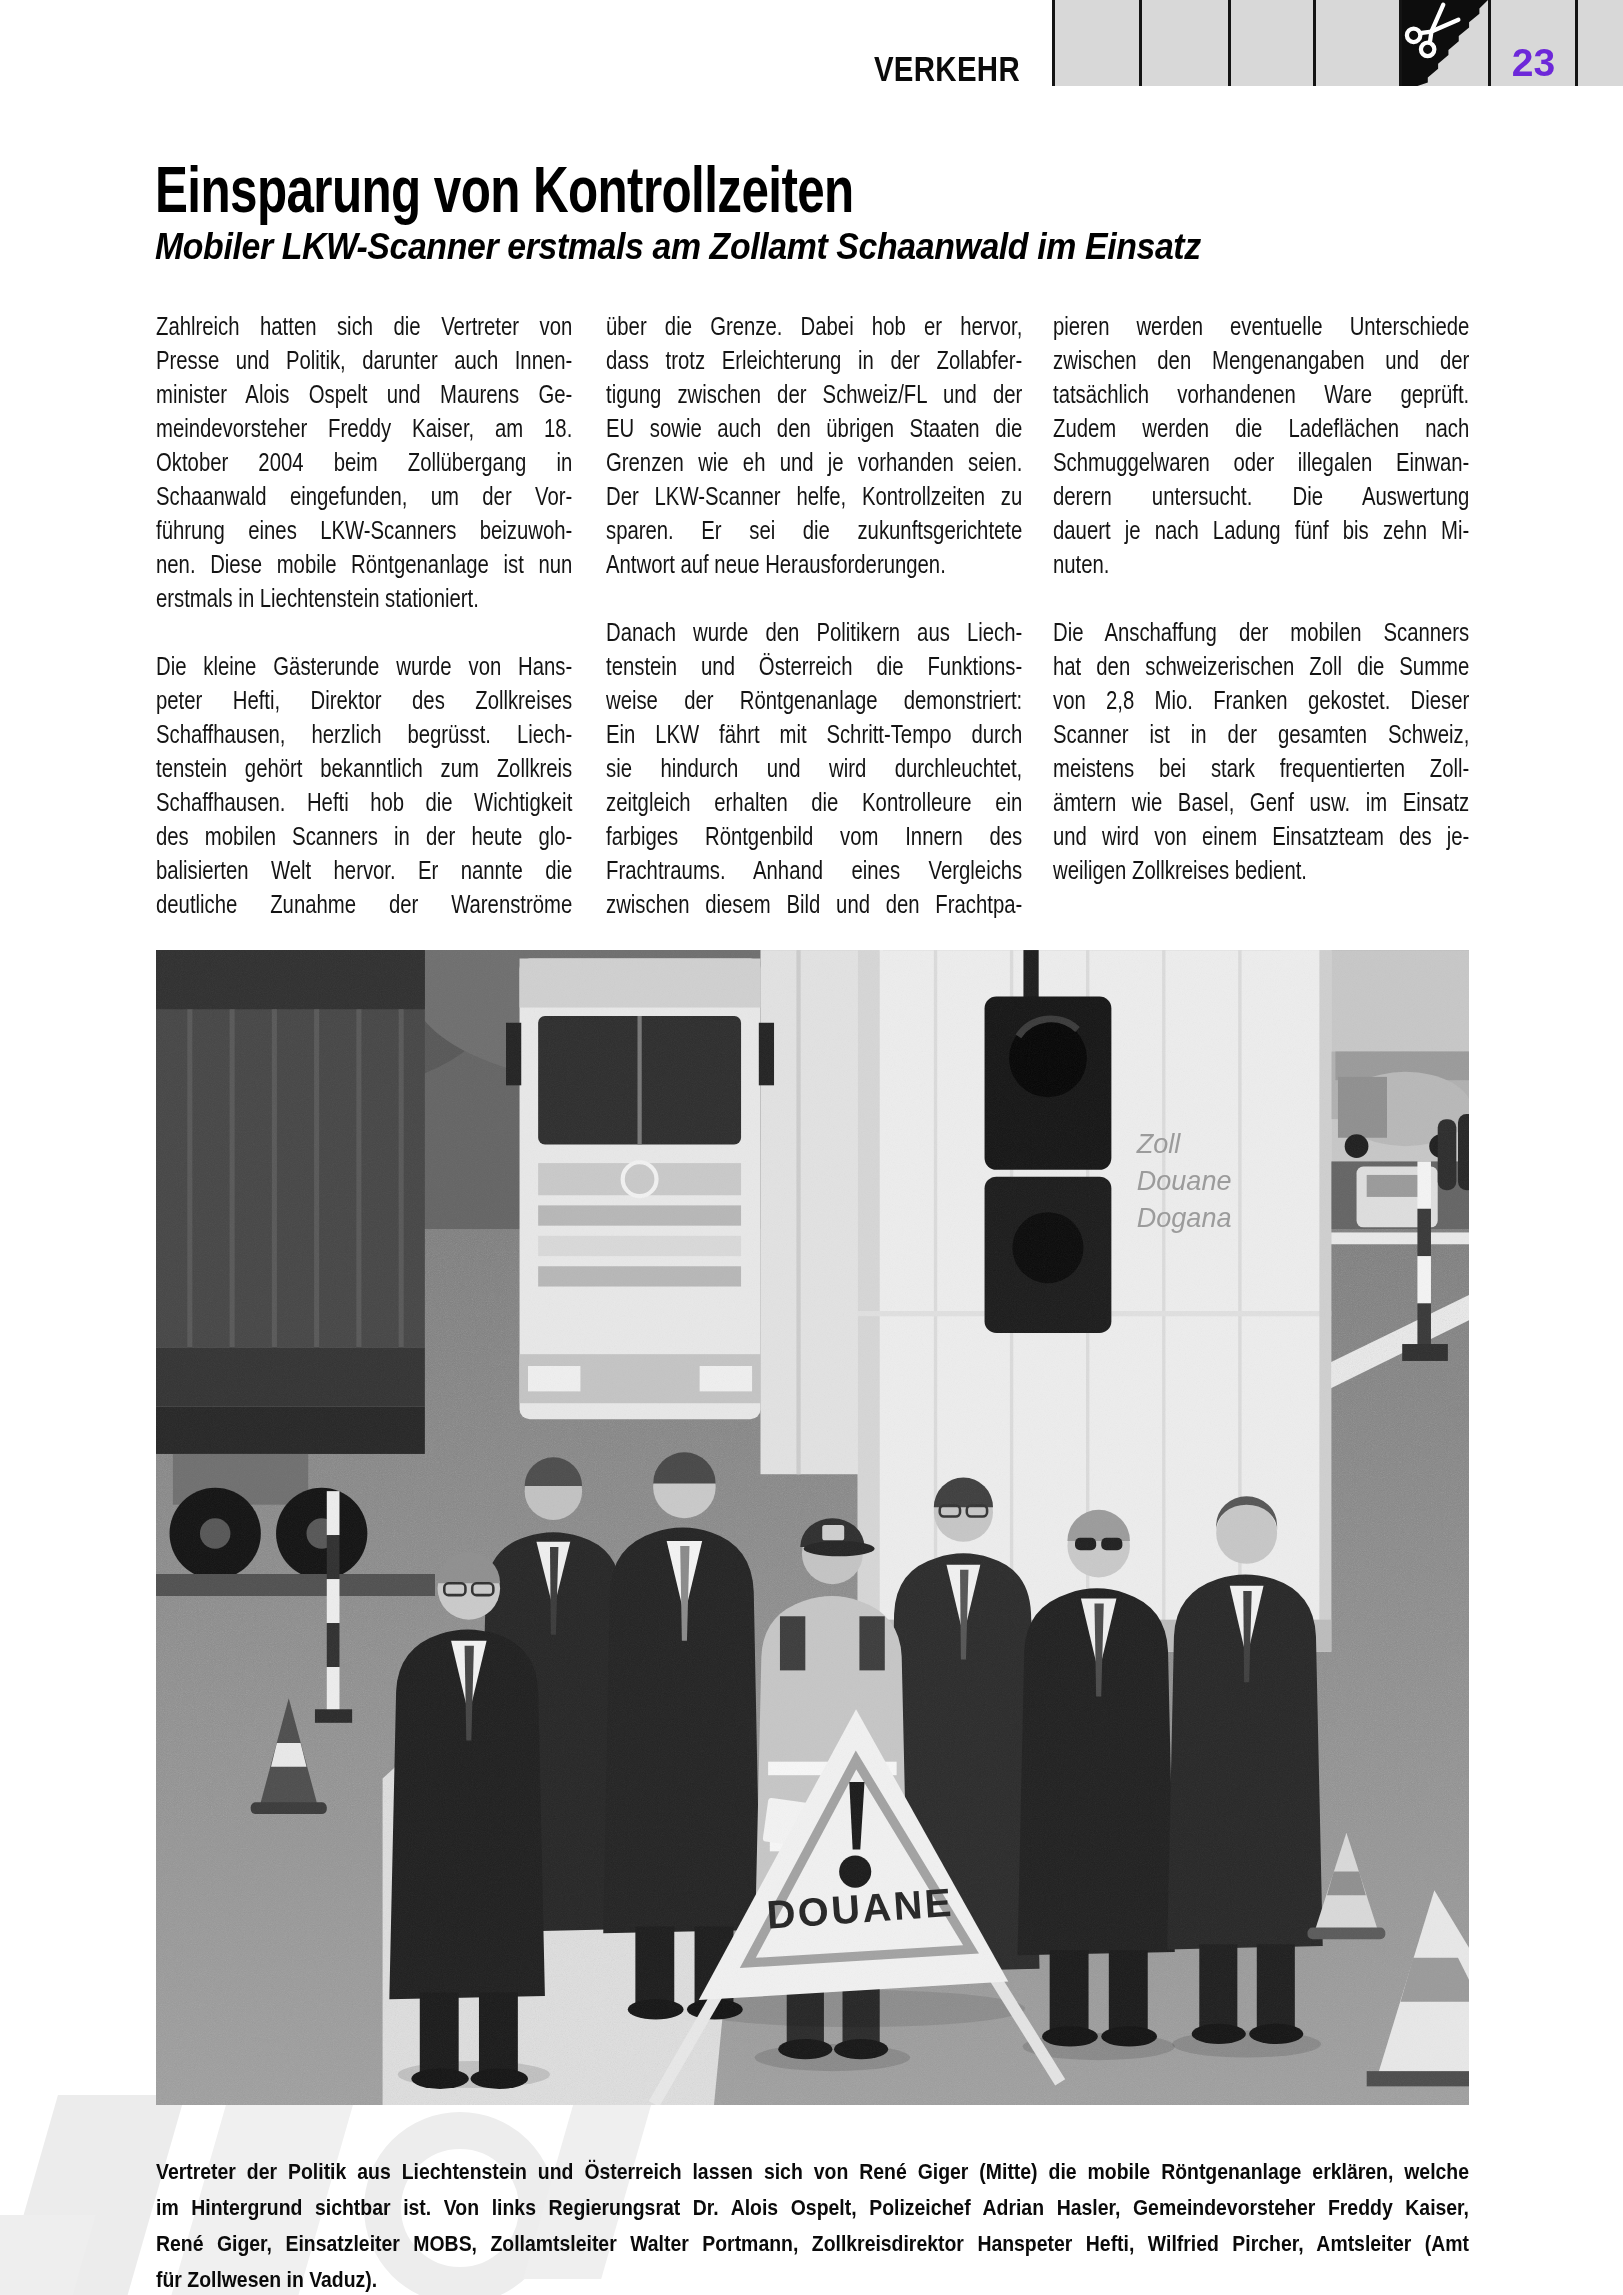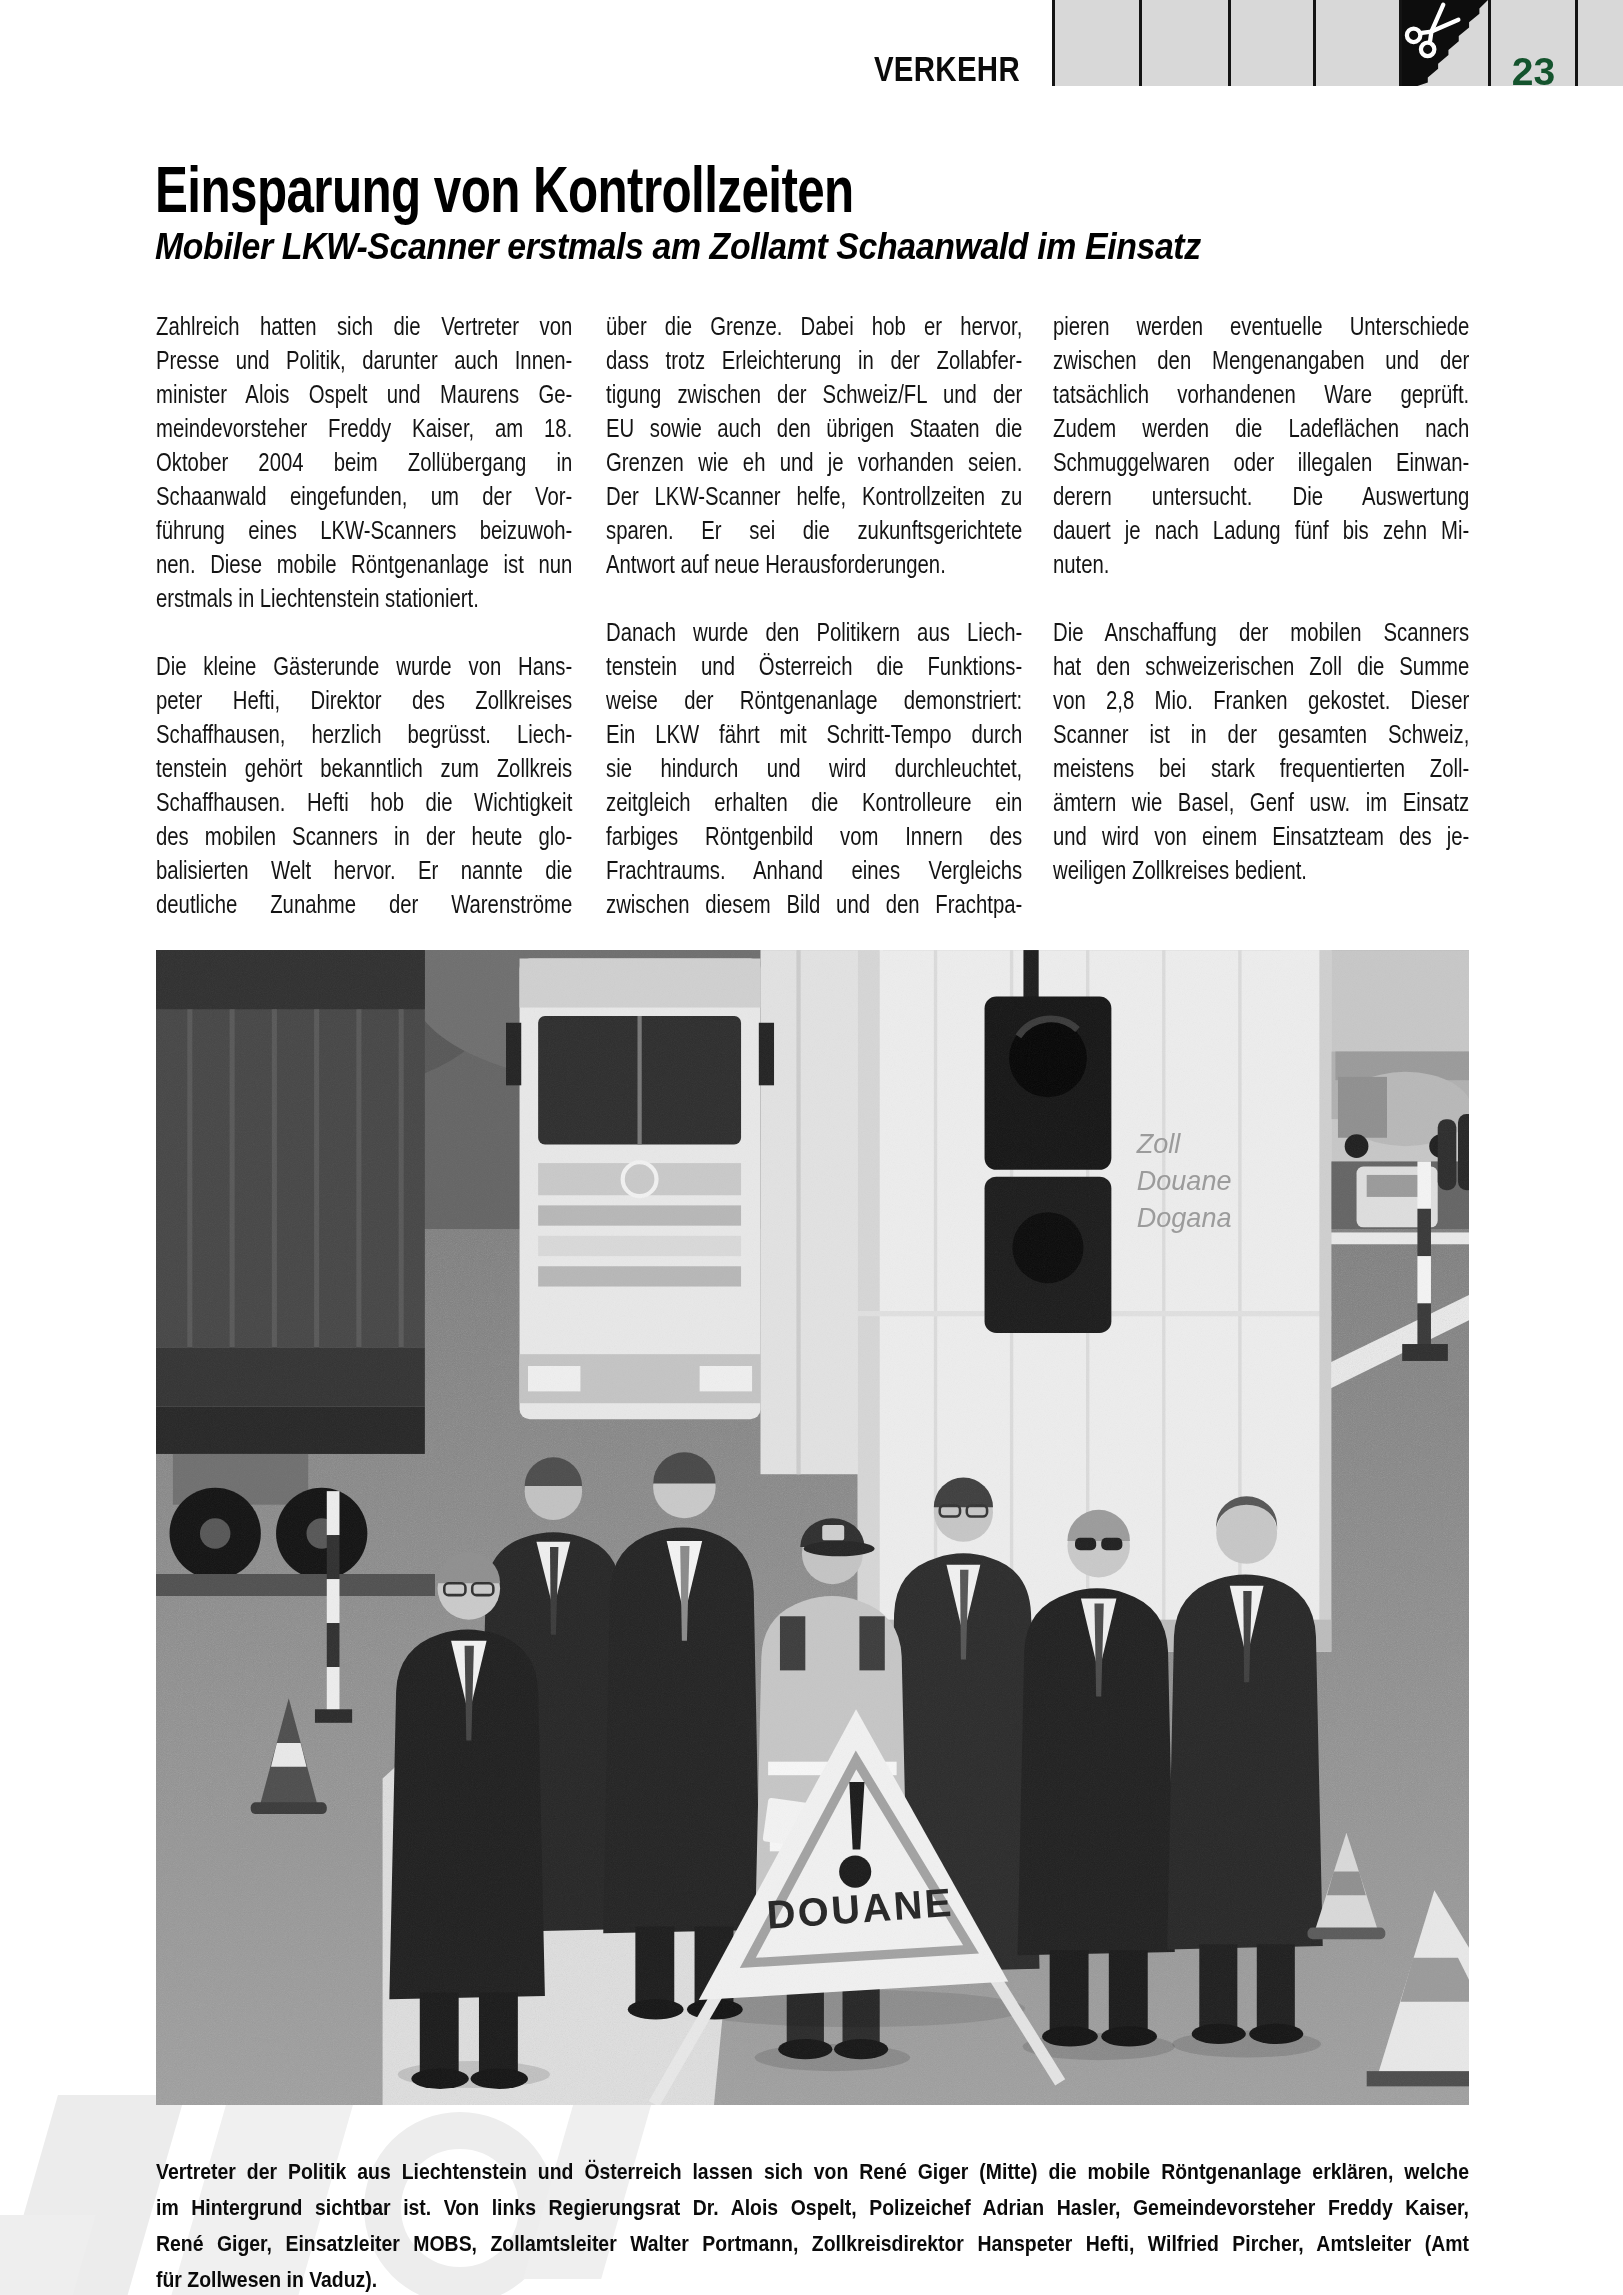--- a/index.html
+++ b/index.html
@@ -6,22 +6,22 @@
   body{
     width:1623px;height:2295px;position:relative;background:#ffffff;
     font-family:"Liberation Sans",sans-serif;color:#111;overflow:hidden;
   }
   
   .band{position:absolute;left:1052px;top:0;width:572px;height:86px;background:#d8d8d8;}
   .vline{position:absolute;top:0;width:2.5px;height:86px;background:#141414;}
   .corner{position:absolute;left:350px;top:0;width:86px;height:86px;background:#0d0d0d;
     clip-path:polygon(0% 0%,100% 0%,90% 10%,90% 16%,78% 26%,78% 32%,66% 42%,66% 48%,54% 58%,54% 64%,42% 74%,42% 80%,30% 90%,30% 96%,18% 100%,0% 100%);}
   .corner svg{position:absolute;left:0px;top:0px;}
-  .pagenum{position:absolute;left:439px;top:9px;width:85px;height:85px;display:flex;align-items:flex-end;
-    justify-content:center;font-weight:bold;font-size:39px;line-height:1;color:#14532d;padding-bottom:3.4px;box-sizing:border-box;}
+  .pagenum{position:absolute;left:439px;top:0;width:85px;height:85px;display:flex;align-items:flex-end;
+    justify-content:center;font-weight:bold;font-size:39px;line-height:1;color:#6d28d9;padding-bottom:3.4px;box-sizing:border-box;}
   .verkehr{position:absolute;left:793px;top:51px;width:227px;text-align:right;font-weight:bold;
     font-size:35px;line-height:1;letter-spacing:0.4px;color:#0b0b0b;transform:scaleX(0.84);transform-origin:100% 50%;white-space:nowrap;}
   
   .title{position:absolute;left:155px;top:157px;font-size:65px;font-weight:bold;line-height:1;
     letter-spacing:-0.8px;color:#000;transform:scaleX(0.76);transform-origin:0 0;white-space:nowrap;}
   .subtitle{position:absolute;left:155px;top:229px;font-size:36px;font-weight:bold;font-style:italic;line-height:1;
     color:#000;transform:scaleX(0.94);transform-origin:0 0;white-space:nowrap;letter-spacing:-0.4px;}
   
   .col{position:absolute;top:309px;width:533px;font-size:26px;line-height:34px;color:#141414;
     transform:scaleX(0.781);transform-origin:0 0;}

